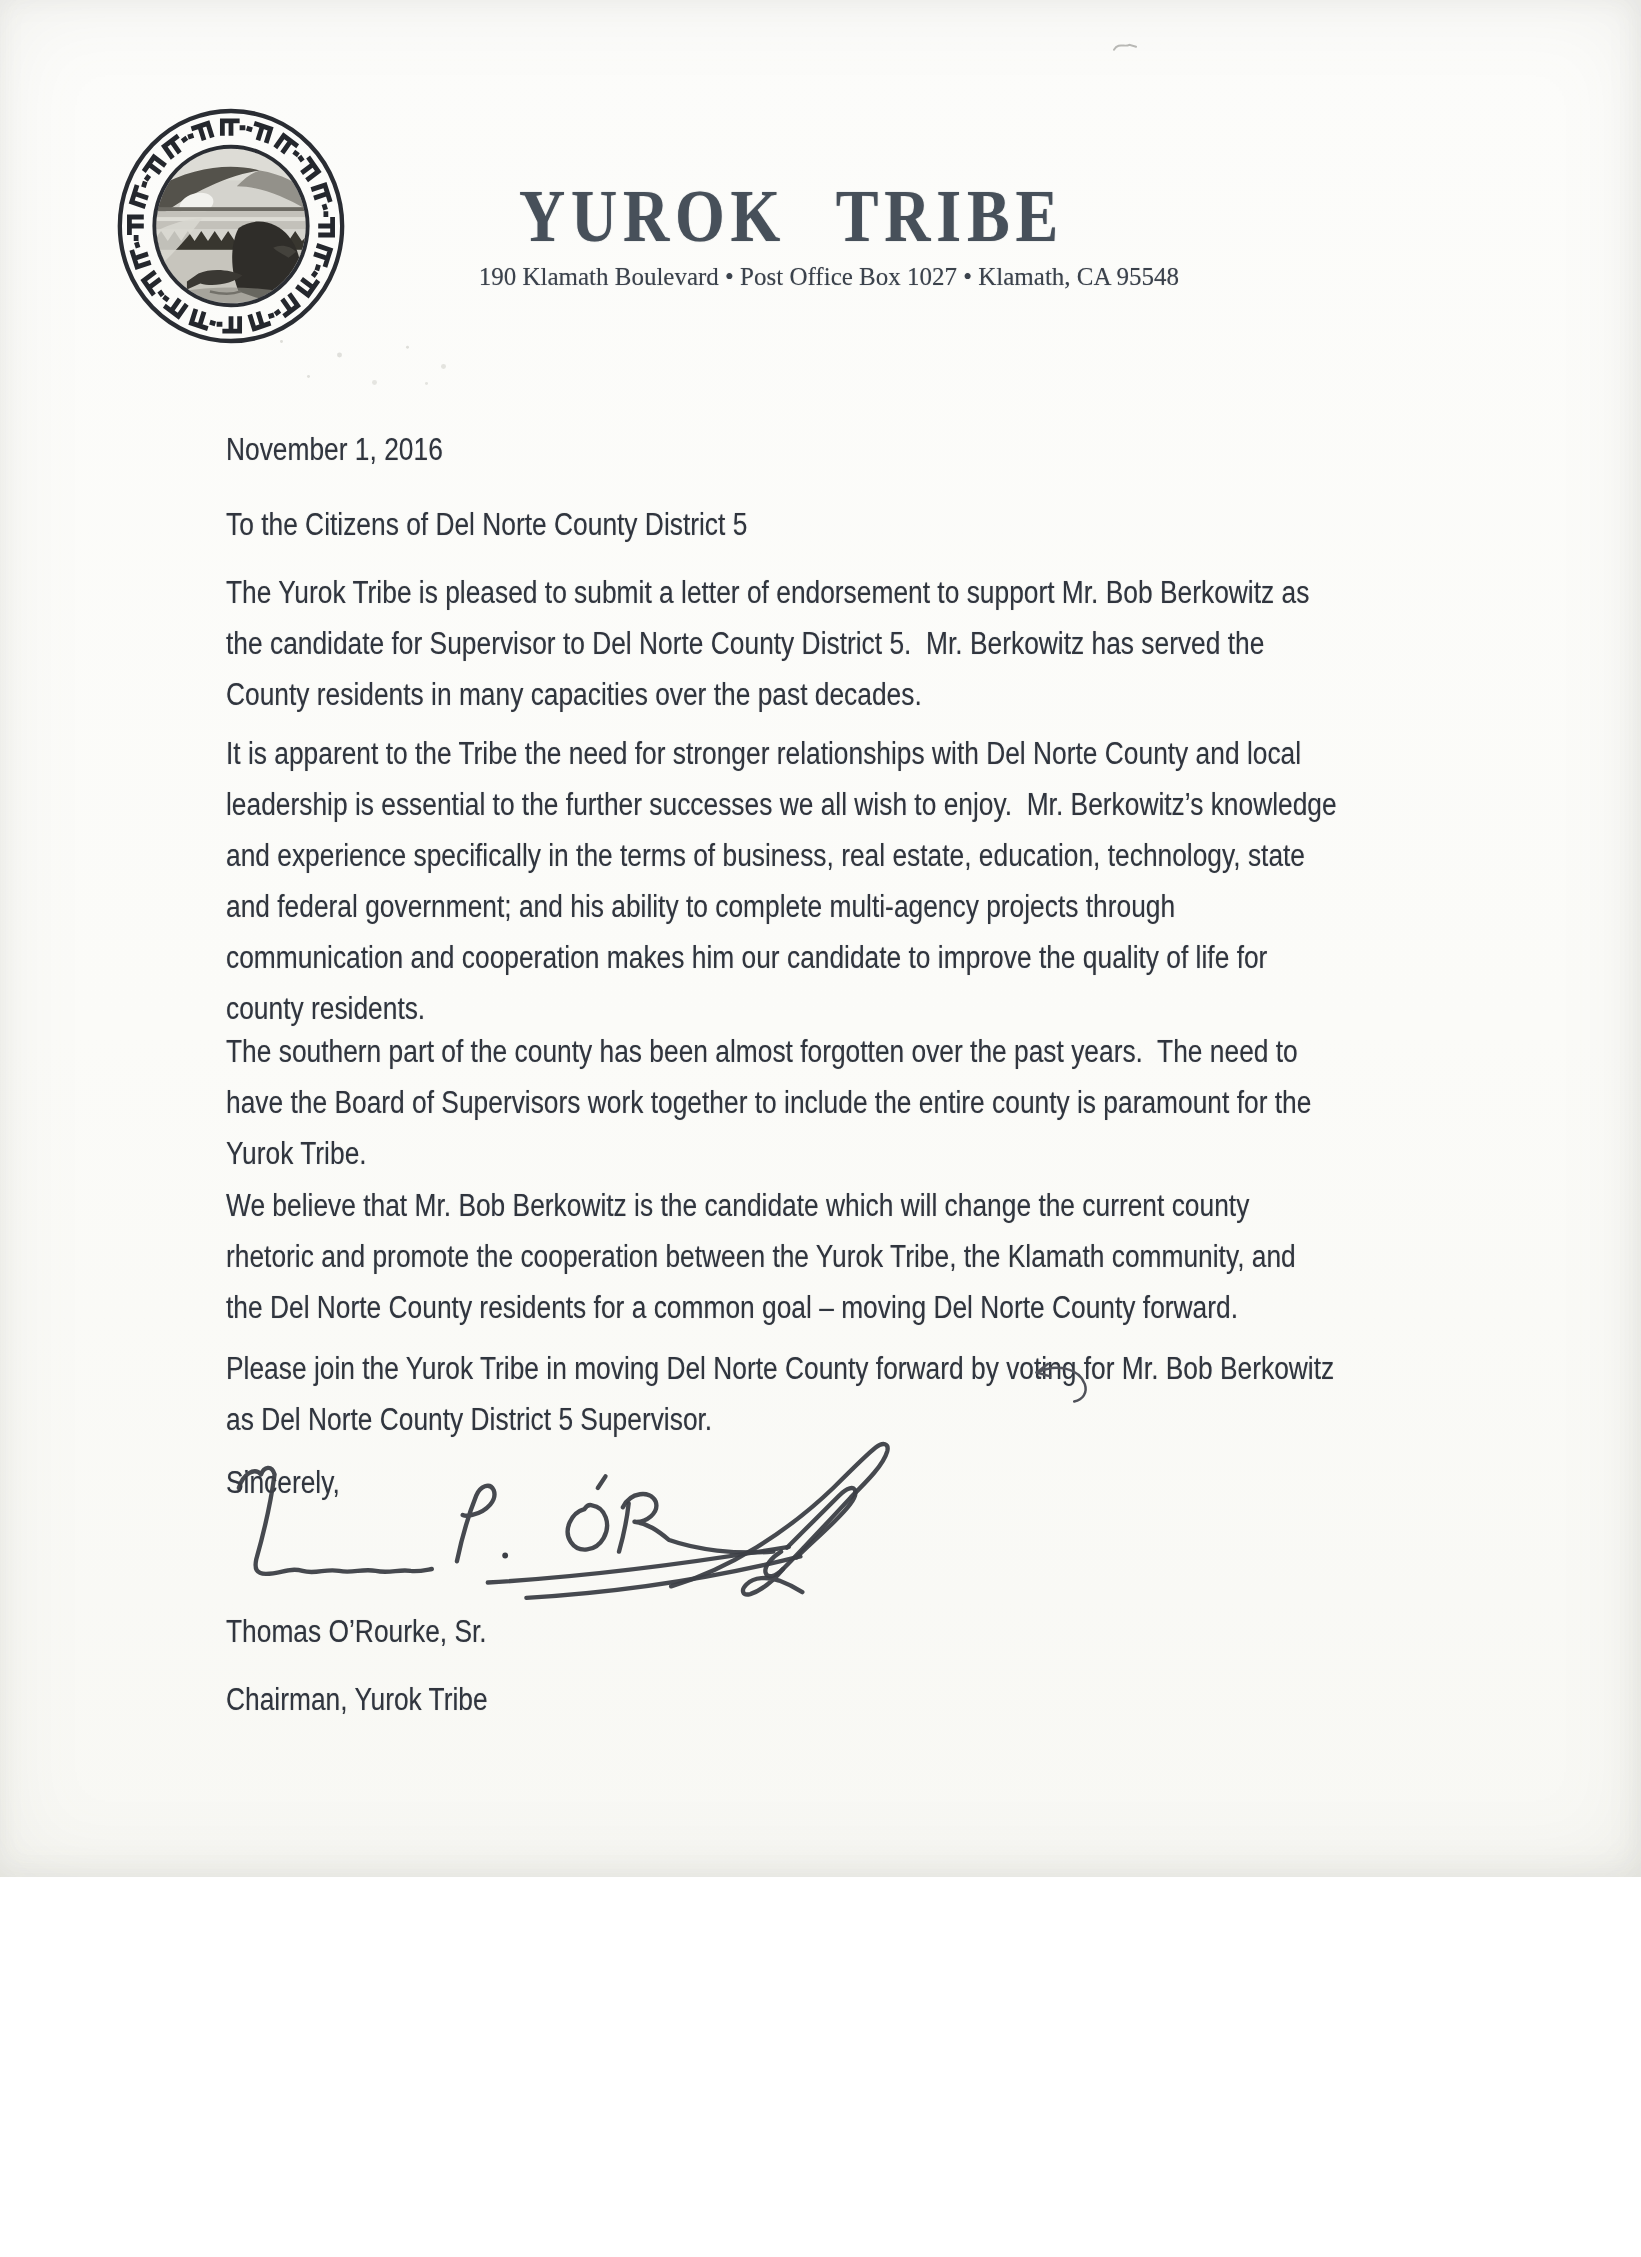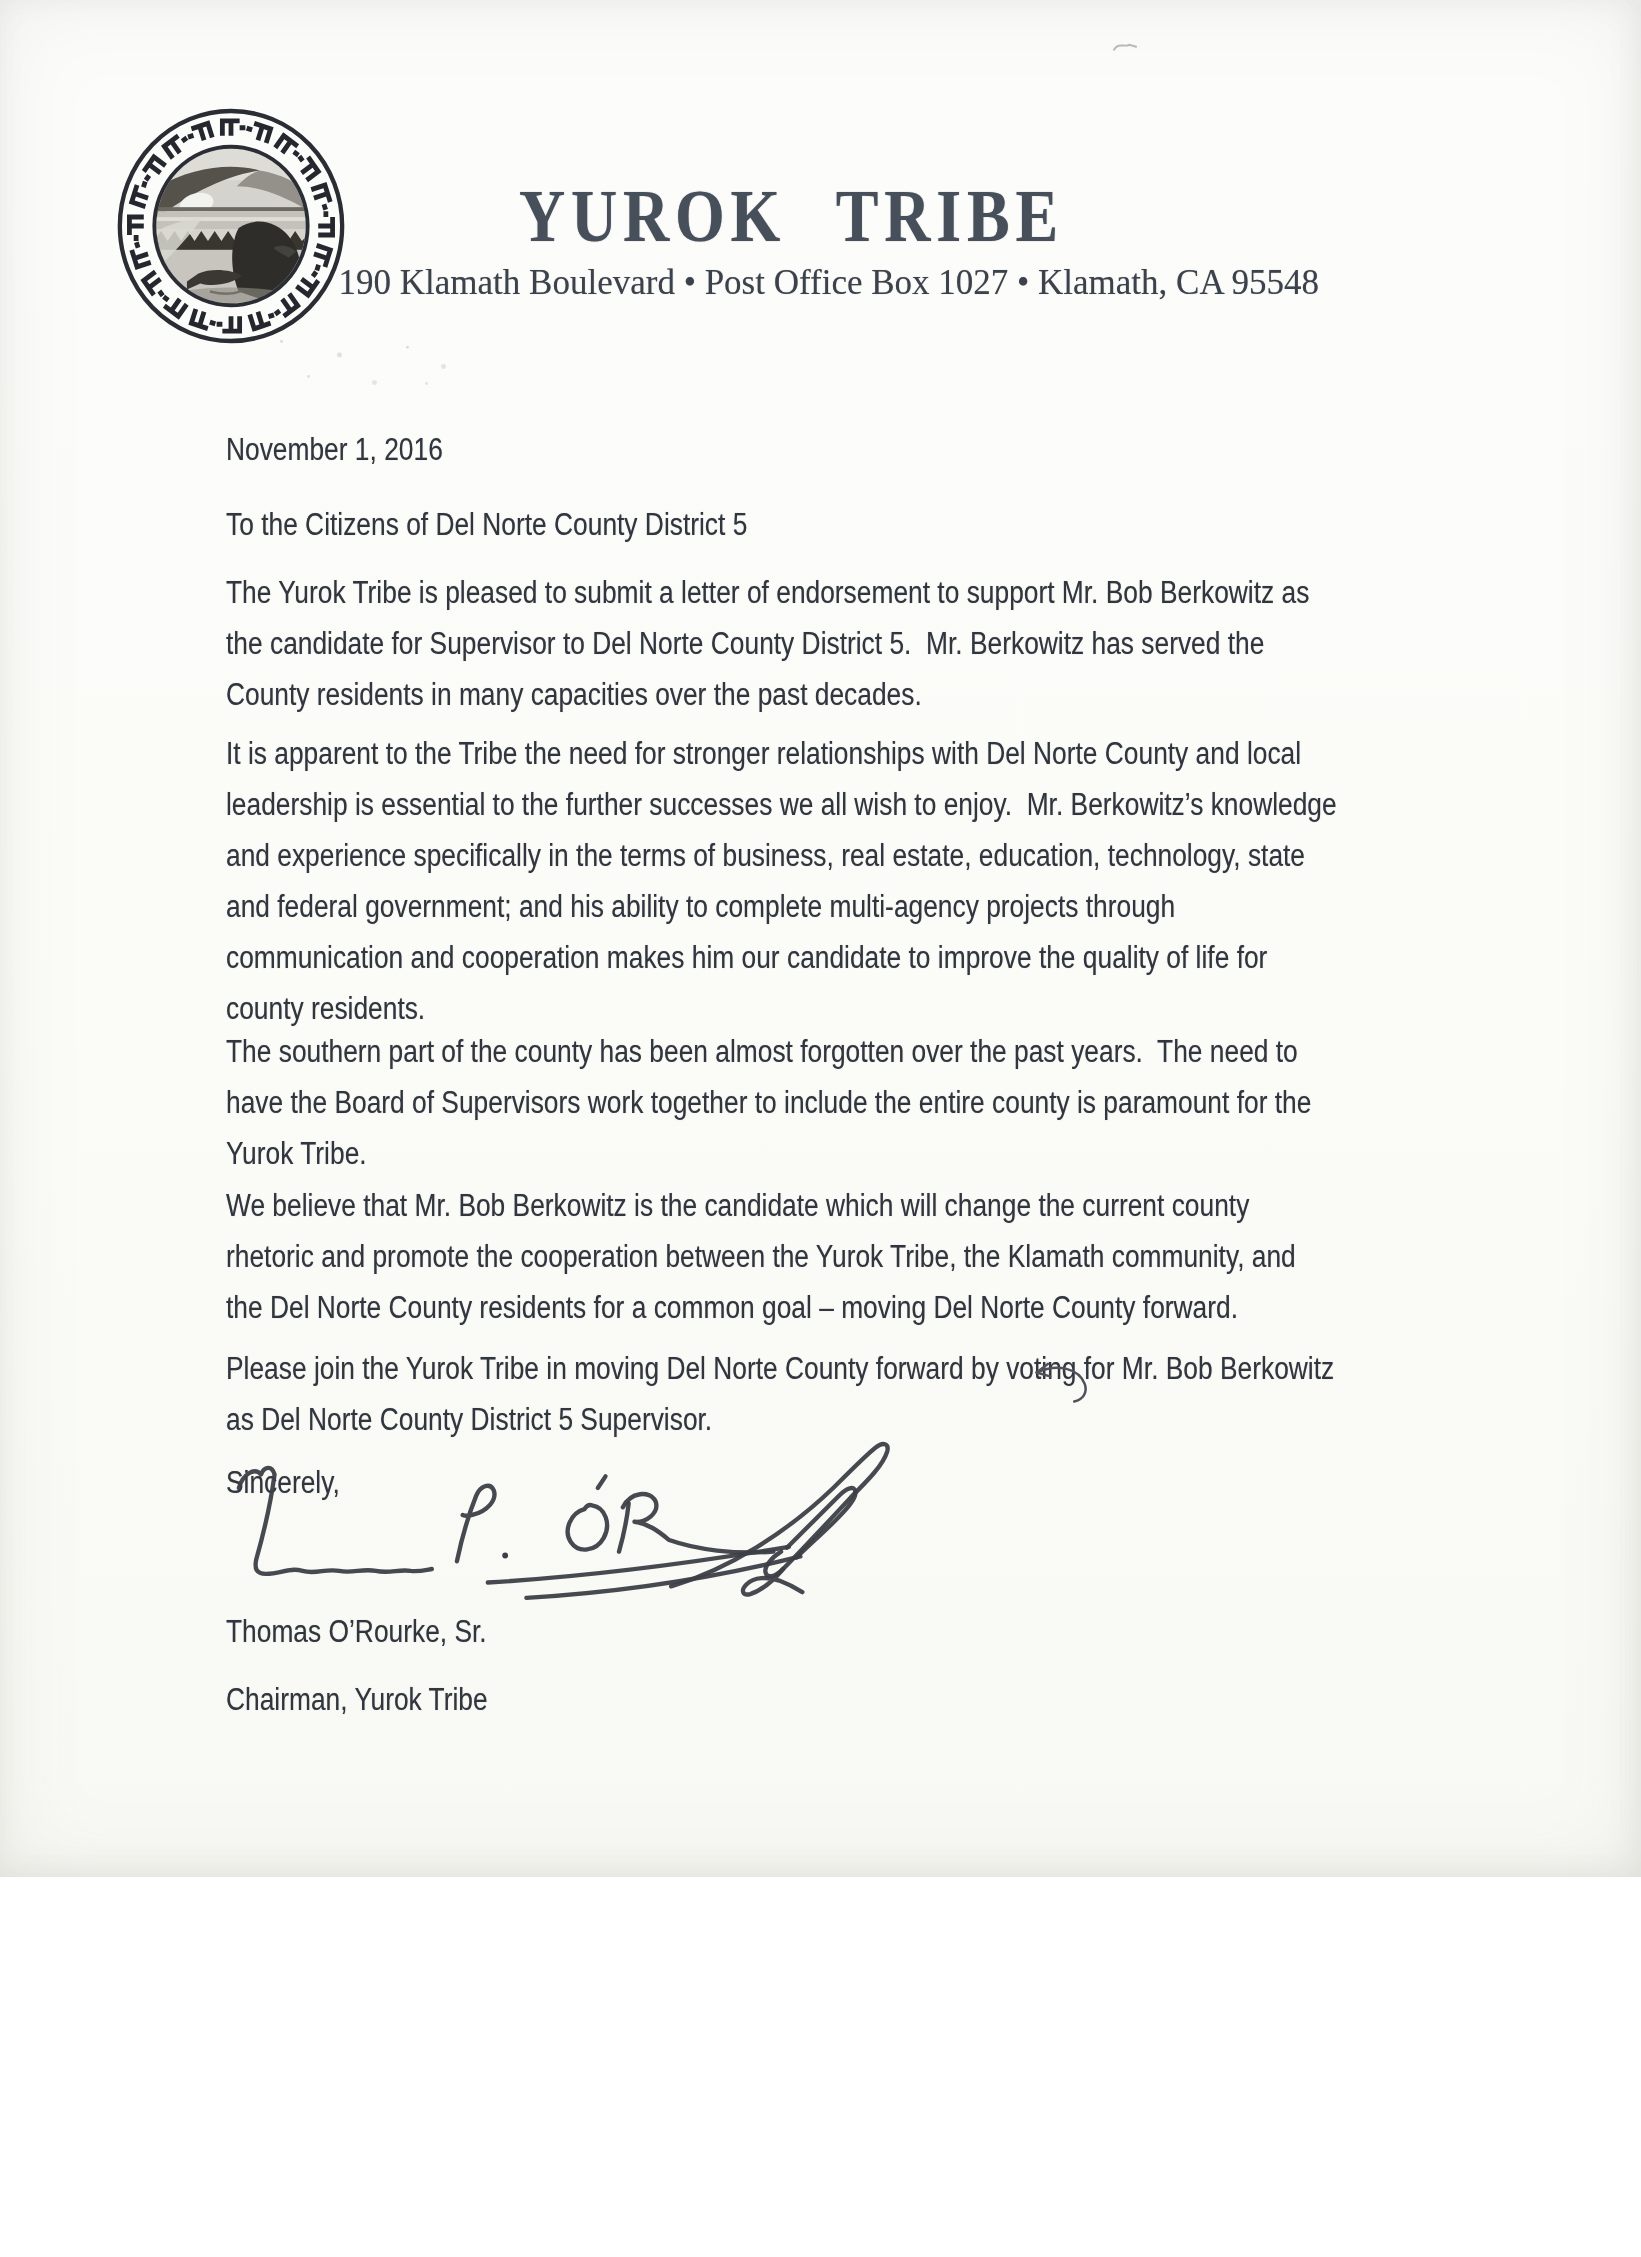--- a/index.html
+++ b/index.html
@@ -20,21 +20,21 @@
   .ringmark{stroke:#24272d; stroke-width:5; fill:none;}
   .org-name{
     position:absolute; top:174px; left:0; right:58px; text-align:center;
     font-family:"Liberation Serif", serif; font-weight:700; font-size:64px;
     letter-spacing:5.8px; word-spacing:29px; color:#47505a;
     transform:scaleY(1.16); transform-origin:50% 0;
     text-shadow:0 0 1px rgba(64,72,84,.55);
   }
   .org-address{
     position:absolute; top:263px; left:0; right:15.4px; text-align:center;
-    font-family:"Liberation Serif", serif; font-size:35px; color:#3b424c;
+    font-family:"Liberation Serif", serif; font-size:25px; color:#3b424c;
     text-shadow:0 0 1px rgba(60,66,76,.4);
     margin-left:32px;
   }
 
   
   .bodytext{
     position:absolute; left:226px; width:1641px; margin:0;
     font-size:31px; line-height:51px; white-space:pre-wrap;
     transform:scaleX(.85); transform-origin:0 0;
     color:#30353e; text-shadow:0 0 1px rgba(48,53,62,.38);

